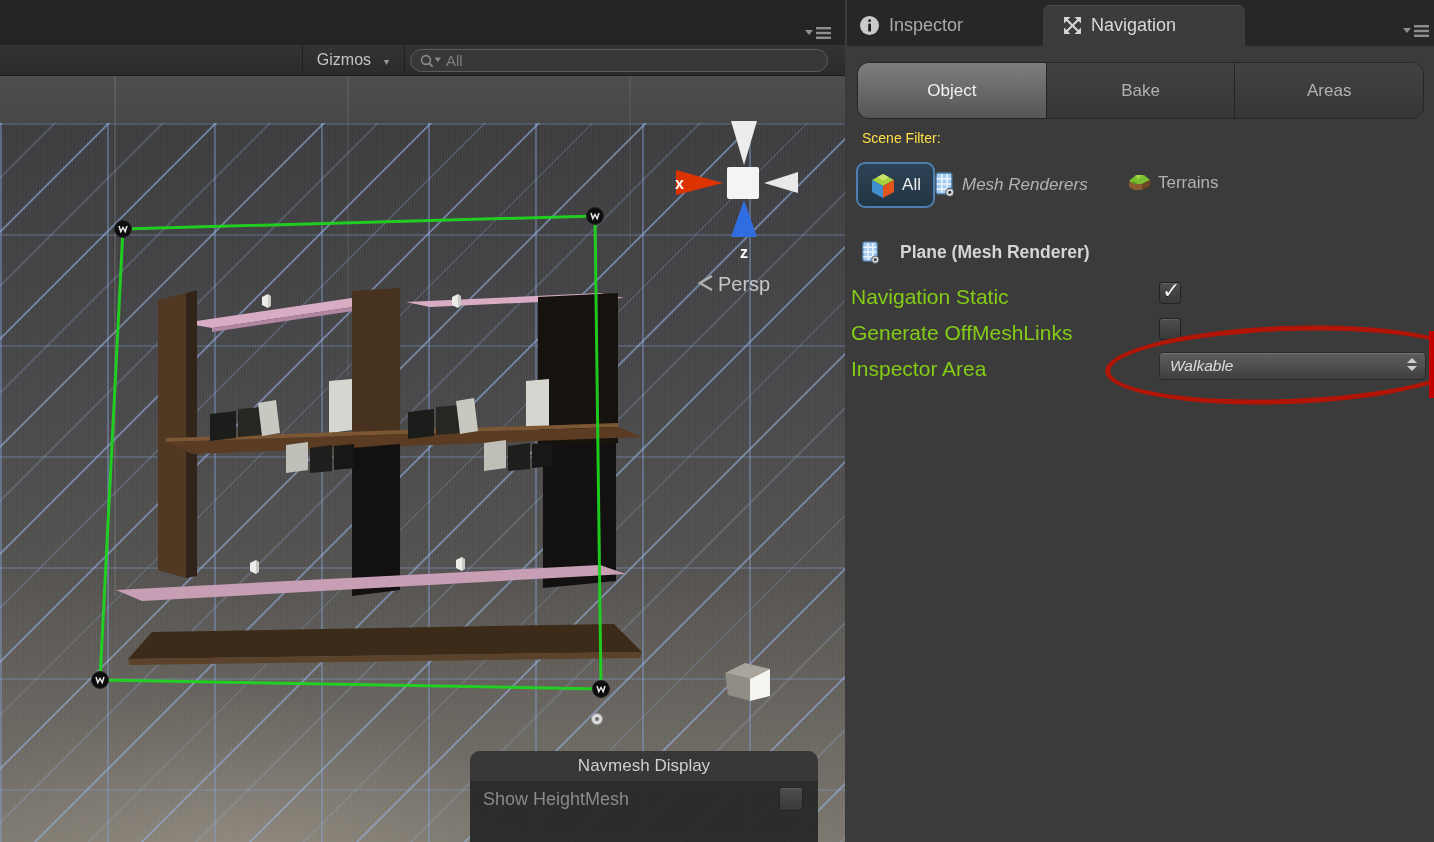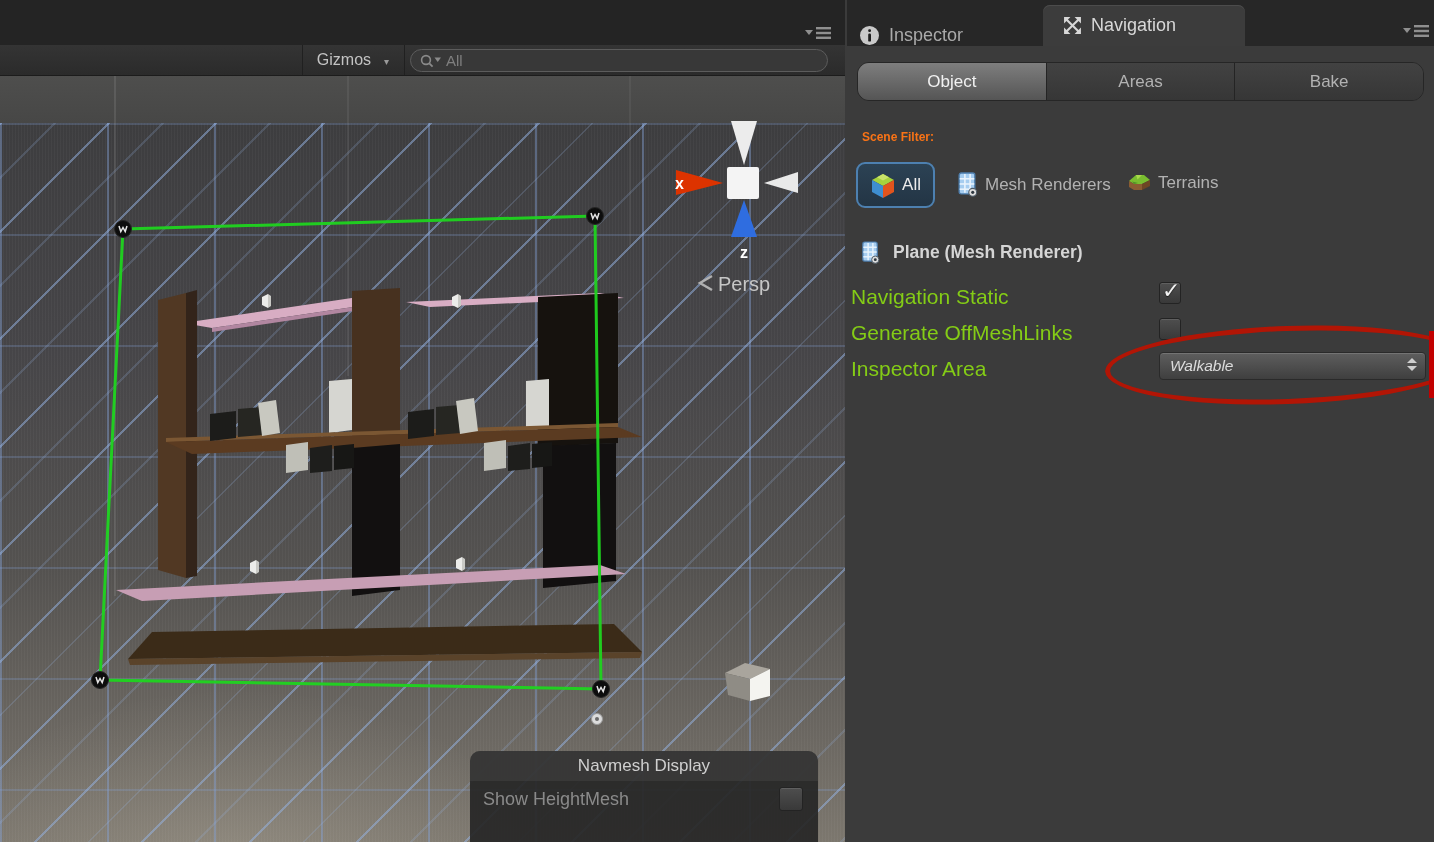--- a/index.html
+++ b/index.html
@@ -46,43 +46,43 @@
       background:linear-gradient(#4e4e4e,#393939); border:1px solid #232323;
       box-shadow:inset 0 1px 0 rgba(255,255,255,0.10); }
   .ubox.checked::after { content:"\2713"; position:absolute; left:2px; top:-5px; font-size:22px; font-weight:bold;
       color:#f2f2f2; font-family:"DejaVu Sans",sans-serif; text-shadow:0 1px 1px rgba(0,0,0,0.6); }
   .nm-row .ubox { right:15px; top:6px; width:24px; height:24px; }
 
   
   .right-pane { position:absolute; left:847px; top:0; width:587px; height:842px; background:#3b3b3b; }
   .tabbar { position:absolute; left:0; top:0; width:587px; height:46px; background:#272727; }
   .tab { position:absolute; display:flex; align-items:center; gap:9px; font-size:18px; color:#aaaaaa; cursor:pointer; }
-  .tab-inspector { left:12px; top:12px; height:46px; }
+  .tab-inspector { left:12px; top:2px; height:46px; }
   .tab-navigation { left:196px; top:5px; width:202px; height:41px; padding-left:20px; border-radius:7px 7px 0 0; }
   .tab-navigation.active { background:#3c3c3c; color:#d8d8d8; box-shadow:inset 0 1px 0 #4c4c4c; }
   .pane-menu.right { position:absolute; right:3px; top:24px; }
 
-  .modebar { position:absolute; left:10px; top:62px; width:567px; height:39px; display:flex;
+  .modebar { position:absolute; left:10px; top:62px; width:567px; height:57px; display:flex;
       border-radius:12px; overflow:hidden; border:1px solid #262626; }
   .modebtn { flex:1; display:flex; align-items:center; justify-content:center; font-size:17px; color:#b2b2b2;
       background:linear-gradient(#424242,#363636); border-right:1px solid #242424; cursor:pointer; }
   .modebtn:last-child { border-right:none; }
   .modebtn.active { background:linear-gradient(#7e7e7e,#555555); color:#f1f1f1; }
 
-  .scene-filter-label { position:absolute; left:15px; top:130px; font-size:12px; color:#f97316;font-weight:bold; }
+  .scene-filter-label { position:absolute; left:15px; top:130px; font-size:14px; color:#fde047; }
   .filter-row { position:absolute; left:0; top:161px; width:587px; height:48px; }
   .all-btn { position:absolute; left:9px; top:1px; width:79px; height:46px; border-radius:9px; cursor:pointer;
       border:2px solid #4d80b0; background:linear-gradient(#2c4254,#233545); display:flex; align-items:center;
       justify-content:center; gap:6px; color:#ececec; font-size:17px; }
   .filter-item { position:absolute; display:flex; align-items:center; gap:6px; color:#b2b2b2; font-size:17px;
       top:11px; cursor:pointer; }
-  .fi-mesh { left:109px; }
+  .fi-mesh { left:86px;font-style:italic; }
   .fi-terrain { left:280px; }
 
-  .plane-header { position:absolute; left:13px; top:241px; display:flex; align-items:center; gap:12px;
+  .plane-header { position:absolute; left:13px; top:241px; display:flex; align-items:center; gap:19px;
       font-size:17.5px; font-weight:bold; color:#d5d5d5; }
   .prop-label { position:absolute; left:4px; font-size:21px; color:#84cc16; }
   .dropdown { position:absolute; left:312px; top:352px; width:267px; height:28px; border-radius:4px; cursor:pointer;
       background:linear-gradient(#5e5e5e,#3f3f3f); border:1px solid #2a2a2a;
       box-shadow:inset 0 1px 0 rgba(255,255,255,0.14); display:flex; align-items:center; padding-left:10px;
       color:#dcdcdc; font-size:15.5px;font-style:italic; }
   .dd-arrows { position:absolute; right:8px; top:5px; display:flex; flex-direction:column; gap:3px; }
   .dd-arrows i { display:block; width:0; height:0; border-left:5px solid transparent; border-right:5px solid transparent; }
   .dd-arrows .up { border-bottom:5px solid #cfcfcf; }
   .dd-arrows .dn { border-top:5px solid #cfcfcf; }
@@ -262,24 +262,24 @@
         <rect x="11" y="5.8" width="15" height="2.4" fill="#8f8f8f"></rect>
         <rect x="11" y="10.6" width="15" height="2.4" fill="#8f8f8f"></rect>
       </svg>
     </div>
 
     <div class="modebar">
       <div class="modebtn active">
         <span>Object</span>
       </div>
       <div class="modebtn">
+        <span>Bake</span>
+      </div>
+      <div class="modebtn">
         <span>Areas</span>
-      </div>
-      <div class="modebtn">
-        <span>Bake</span>
       </div>
     </div>
 
     <div class="scene-filter-label">Scene Filter:</div>
 
     <div class="filter-row">
       <div class="all-btn selected">
         <svg width="26" height="27" viewBox="0 0 26 27">
           <polygon points="13,2 24,8 13,14 2,8" fill="#a6d23d"></polygon>
           <polygon points="13,2 19,5.3 13,8.6 7,5.3" fill="#c9e36a"></polygon>

